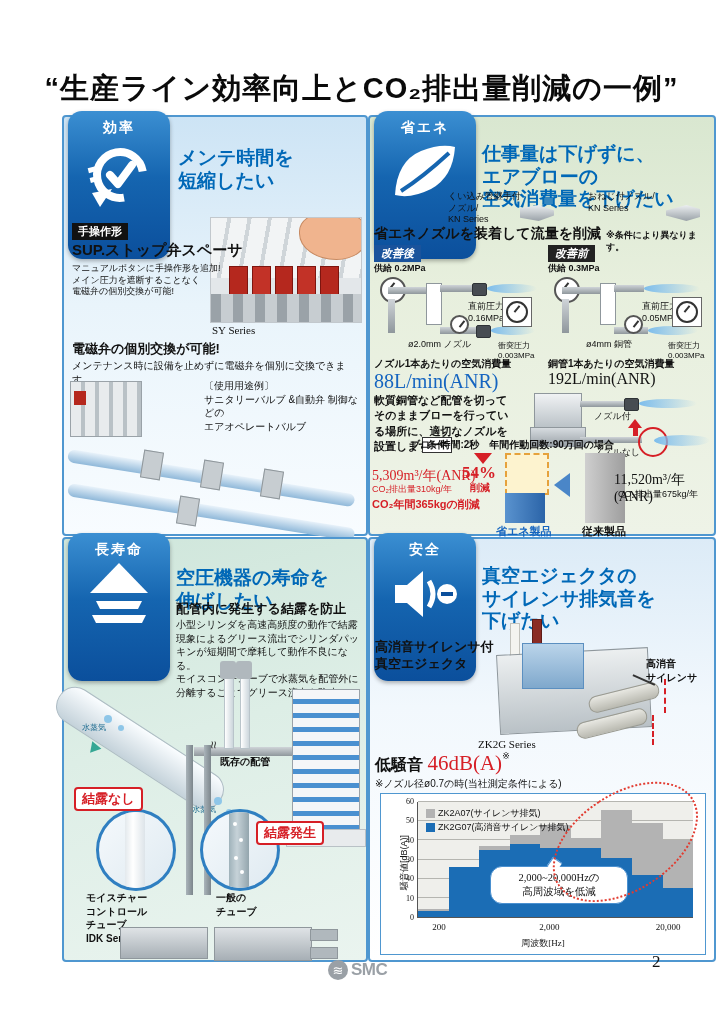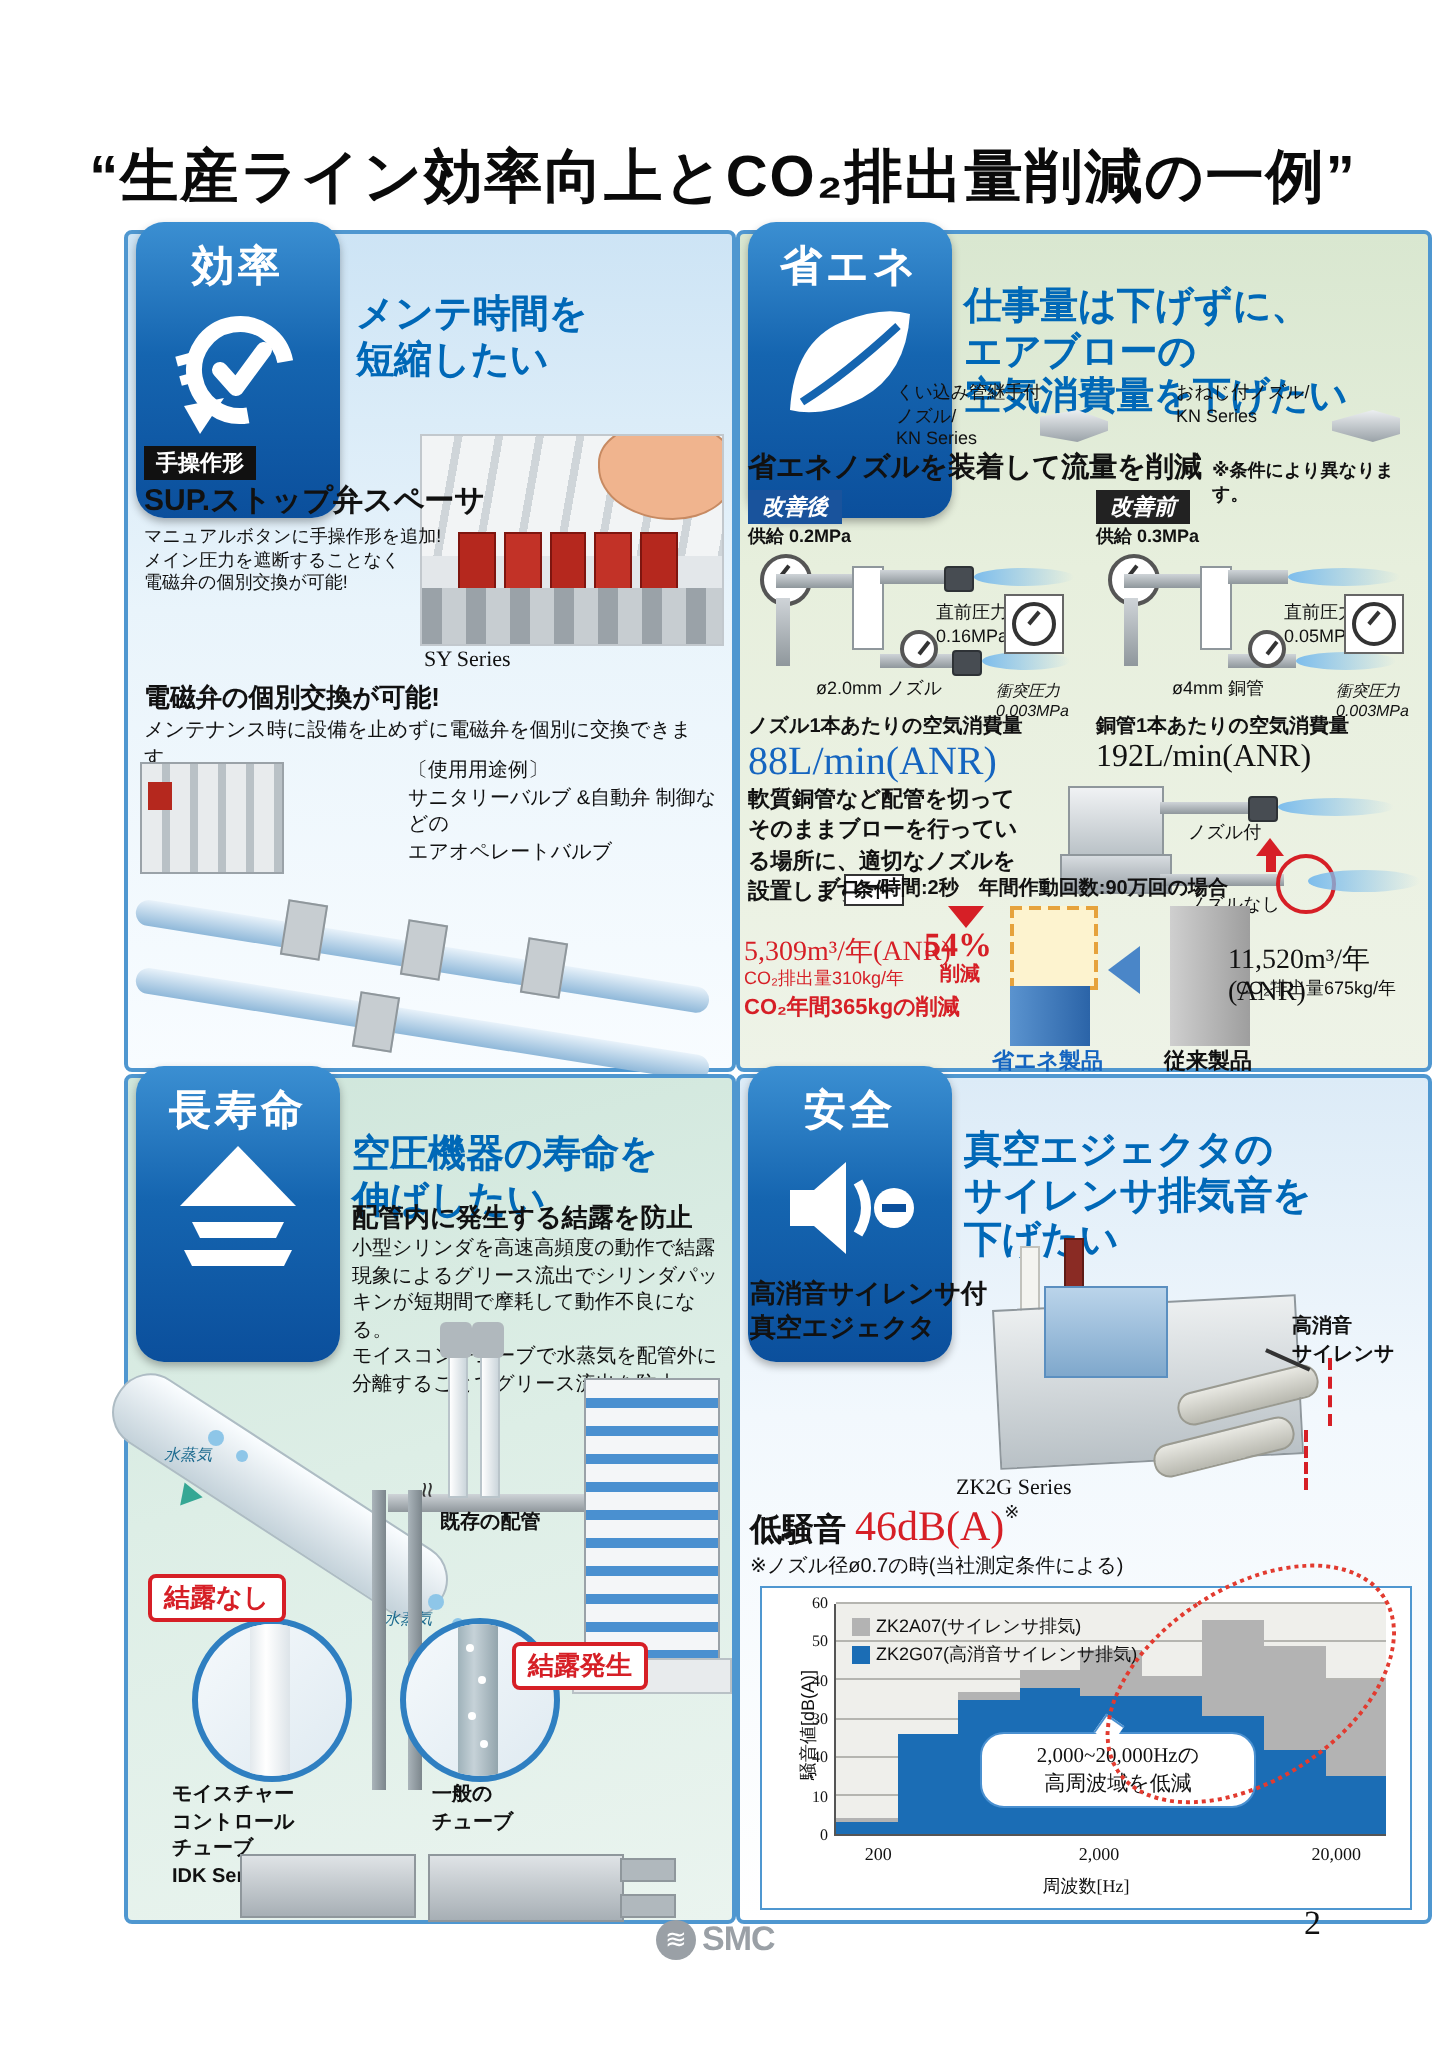--- a/index.html
+++ b/index.html
@@ -1,38 +1,38 @@
 <!DOCTYPE html>
 <html><head>
 <meta charset="utf-8">
 <style>
   html,body{margin:0;padding:0;background:#fff;}
   .page{position:relative;width:723px;height:1024px;background:#fff;overflow:hidden;
         font-family:"Liberation Sans","DejaVu Sans",sans-serif;color:#111;}
   .a{position:absolute;}
   .ml{white-space:pre-line;}
   .b{font-weight:bold;}
-  .t8{font-size:8px;line-height:1.25;font-style:italic;}
+  .t8{font-size:8px;line-height:1.25;}
   .t9{font-size:9px;line-height:1.3;}
   .t10{font-size:10px;line-height:1.35;}
   .t11{font-size:11px;line-height:1.4;}
   .t13{font-size:13px;line-height:1.3;}
   .red{color:#d61f26;}
   .serif{font-family:"Liberation Serif","DejaVu Serif",serif;}
   .title{position:absolute;left:0;top:50px;width:723px;text-align:center;
          font-size:29px;font-weight:bold;letter-spacing:1px;color:#0a0a0a;}
   .panel{position:absolute;border:2px solid #4f97d0;border-radius:4px;}
   .p1{left:62px;top:115px;width:302px;height:417px;background:linear-gradient(180deg,#cde4f5 0%,#e9f4fb 45%,#f8fcff 100%);}
   .p2{left:368px;top:115px;width:344px;height:417px;background:linear-gradient(180deg,#d9e7d0 0%,#e7efdd 40%,#eef3e7 100%);}
   .p3{left:62px;top:537px;width:302px;height:421px;background:linear-gradient(165deg,#cfe6db 0%,#ddeee6 45%,#eaf4ef 100%);}
   .p4{left:368px;top:537px;width:344px;height:421px;background:linear-gradient(180deg,#dcebf7 0%,#f2f8fd 40%,#ffffff 100%);}
   .badge{position:absolute;left:4px;top:-6px;width:102px;height:148px;border-radius:14px;
          background:linear-gradient(180deg,#3b8fd2 0%,#1565b0 45%,#0b4f9c 100%);
          box-shadow:0 2px 4px rgba(0,0,0,.3);display:flex;flex-direction:column;align-items:center;}
-  .badge-label{color:#fff;font-weight:bold;font-size:21px;margin-top:8px;letter-spacing:2px;font-family:Liberation Serif, serif;}
+  .badge-label{color:#fff;font-weight:bold;font-size:14px;margin-top:8px;letter-spacing:2px;font-family:Liberation Serif, serif;}
   .heading{position:absolute;color:#0068b7;font-weight:bold;font-size:19px;line-height:1.2;white-space:pre-line;}
   .tag{position:absolute;background:#111;color:#fff;font-size:11px;font-weight:bold;padding:1px 6px;}
   .chip{position:absolute;color:#fff;font-size:11px;font-weight:bold;padding:1px 7px;font-style:italic;}
   .gauge{position:absolute;width:22px;height:22px;border:2px solid #555;border-radius:50%;background:#fff;}
   .gauge::after{content:"";position:absolute;left:9px;top:3px;width:2px;height:8px;background:#333;transform:rotate(38deg);}
   .gauge.sm{width:15px;height:15px;}
   .pipe{position:absolute;background:linear-gradient(180deg,#cfd4d8,#8f979c);}
   .nozzle{position:absolute;width:13px;height:11px;background:#474c52;border-radius:2px;border:1px solid #2e3236;}
   .spray{position:absolute;height:9px;background:linear-gradient(90deg,#7dbdec,rgba(255,255,255,0));border-radius:50%/50%;}
   .impactbox{position:absolute;width:28px;height:28px;background:#fff;border:1px solid #666;}

